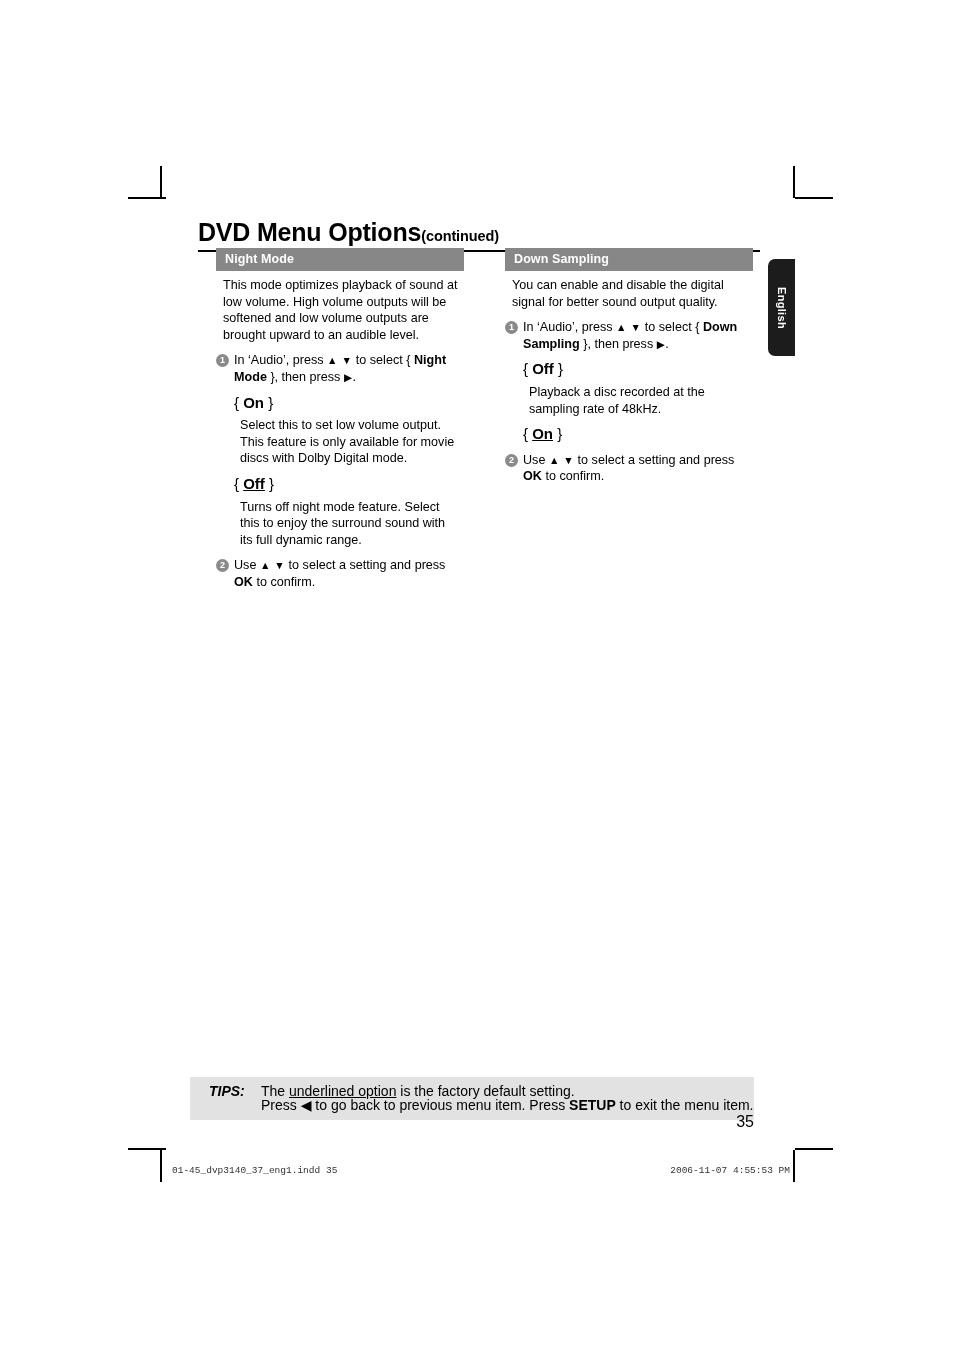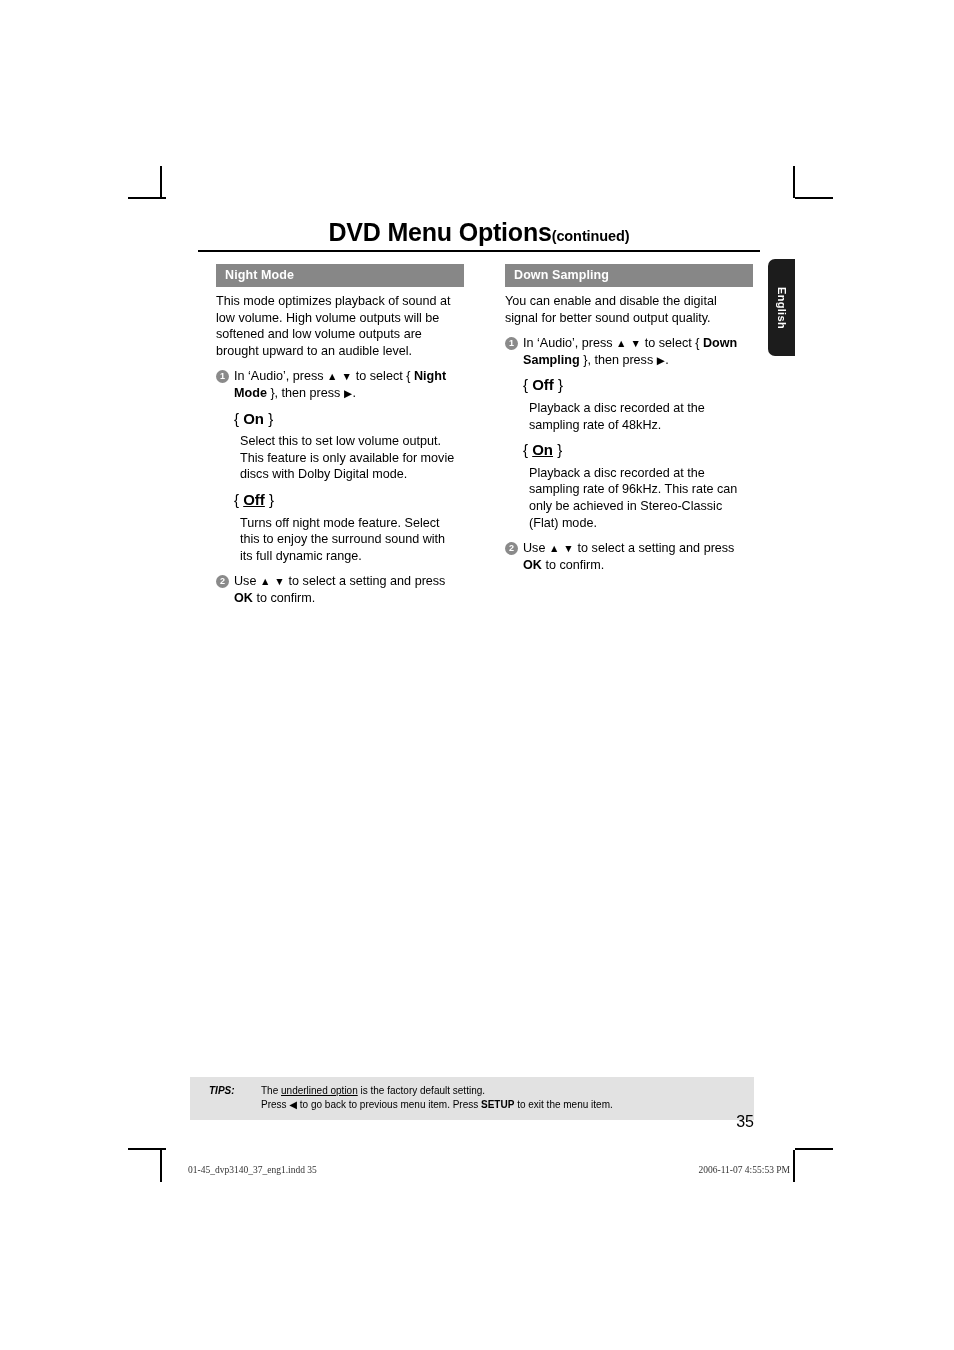--- a/index.html
+++ b/index.html
@@ -23,21 +23,21 @@
   }
   .crop-v { width: 1.5px; height: 32px; }
   .crop-h { height: 1.5px; width: 38px; }
 
   
   .title-block {
     position: absolute;
     left: 198px;
     top: 218px;
     width: 562px;
-    text-align: center;
+    text-align: left;
   }
   .title-main {
     font-size: 25px;
     font-weight: bold;
     letter-spacing: -0.2px;
   }
   .title-cont {
     font-size: 14.5px;
     font-weight: bold;
     letter-spacing: -0.1px;
@@ -70,38 +70,38 @@
     white-space: nowrap;
     color: #ffffff;
     font-size: 11px;
     font-weight: bold;
     letter-spacing: 0.3px;
   }
 
   
   .col {
     position: absolute;
-    top: 264px;
+    top: 248px;
     width: 248px;
   }
   .col-left  { left: 216px; }
   .col-right { left: 505px; }
 
   .section-bar {
     background: #878787;
     color: #ffffff;
     font-size: 12.5px;
     font-weight: bold;
     padding: 4px 0 5px 9px;
     letter-spacing: 0.1px;
     margin-bottom: 6px;
   }
 
   p.para {
-    margin: 0 0 9px 0;
+    margin: 0 0 9px 7px;
     font-size: 12.6px;
     line-height: 16.6px;
   }
 
   
   .step {
     display: flex;
     align-items: flex-start;
     margin: 0 0 9px 0;
   }
@@ -149,21 +149,21 @@
     position: absolute;
     left: 190px;
     top: 1077px;
     width: 564px;
     background: #e2e2e2;
     padding: 7px 0 8px 0;
   }
   .tips-row {
     display: flex;
     align-items: flex-start;
-    font-size: 10px;
+    font-size: 14px;
     line-height: 14px;
   }
   .tips-label {
     flex: 0 0 auto;
     width: 52px;
     padding-left: 19px;
     font-style: italic;
     font-weight: bold;
   }
   .tips-lines { flex: 1 1 auto; }
@@ -177,24 +177,23 @@
     width: 74px;
     text-align: right;
     font-size: 16px;
     font-weight: normal;
   }
 
   
   .slug {
     position: absolute;
     top: 1165px;
-    font-family: Liberation Serif, serif;
+    font-family: Liberation Mono, monospace;
     font-size: 9.5px;
     color: #333333;
-    margin-left: 16px;
   }
   .slug-left  { left: 172px; }
   .slug-right { right: 164px; }
 </style>
 </head>
 <body>
 
 <div class="crop crop-v" style="left:160px; top:166px;"></div>
 <div class="crop crop-h" style="left:128px; top:197px;"></div>
 <div class="crop crop-v" style="left:793px; top:166px;"></div>
@@ -252,21 +251,20 @@
     <div class="step-text"><span>In ‘Audio’, press </span><span class="arrow">▲ ▼</span><span> to select { </span><b>Down Sampling</b><span> }, then press </span><span class="arrow">▶</span><span>.</span></div>
   </div>
 
   <div class="opt-block">
     <div class="opt-label"><span>{ </span><b>Off</b><span> }</span></div>
     <p class="opt-desc">Playback a disc recorded at the sampling rate of 48kHz.</p>
   </div>
 
   <div class="opt-block">
     <div class="opt-label"><span>{ </span><b class="underline">On</b><span> }</span></div>
-    <p class="opt-desc">Playback a disc recorded at the sampling rate of 96kHz. This rate can only be achieved in Stereo-Classic (Flat) mode.</p>
   </div>
 
   <div class="step">
     <div class="step-num">2</div>
     <div class="step-text"><span>Use </span><span class="arrow">▲ ▼</span><span> to select a setting and press </span><b>OK</b><span> to confirm.</span></div>
   </div>
 
 </div>
 
 <div class="tips-box">

